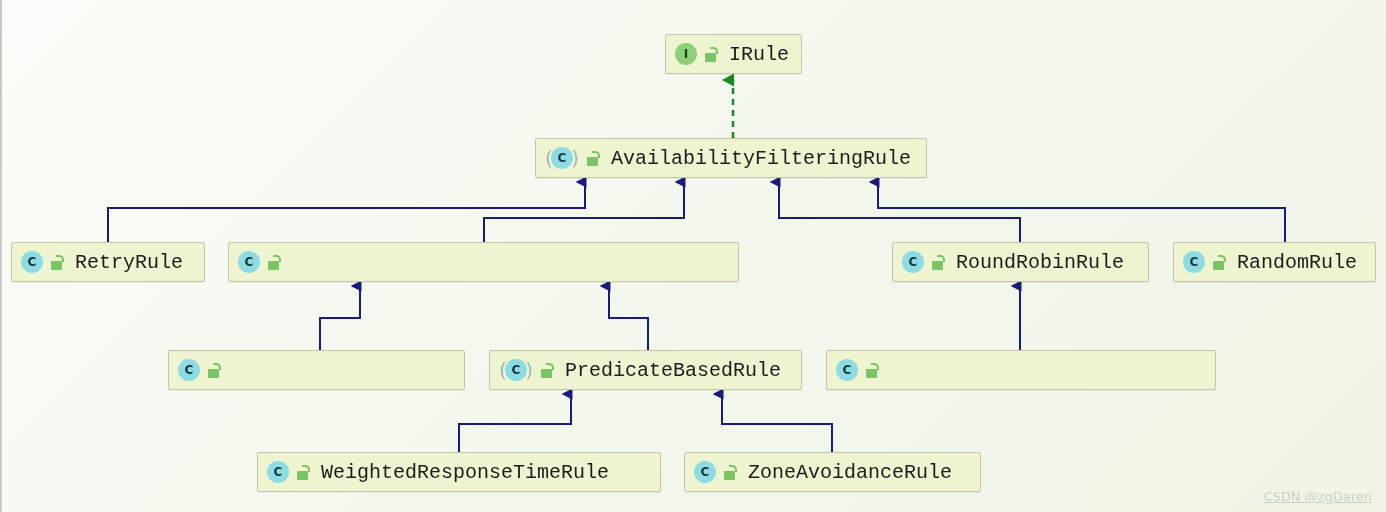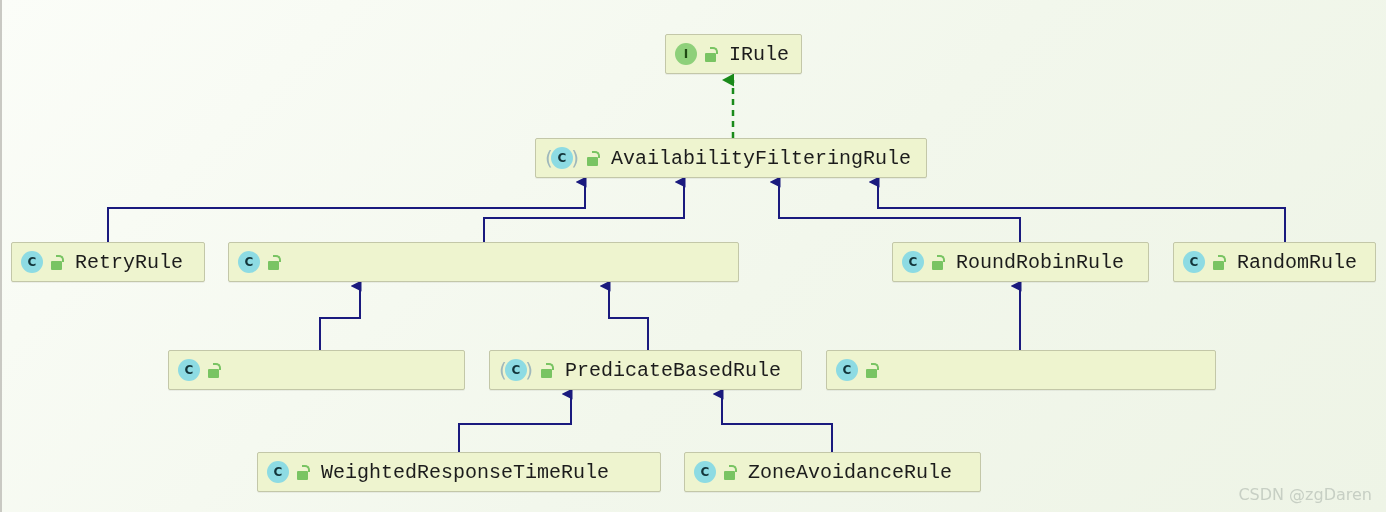--- a/index.html
+++ b/index.html
@@ -131,23 +131,24 @@
     color: #1c1c1c;
     white-space: nowrap;
     letter-spacing: 0px;
   }
 
   .watermark {
     position: absolute;
     right: 14px;
     bottom: 8px;
     font-family: "DejaVu Sans", sans-serif;
-    font-size: 16px;
+    font-size: 13px;
     color: #c7cfc4;
     user-select: none;
+    text-decoration: underline;
   }
 </style>
 </head>
 <body>
 
 <div id="diagram">
 
   <svg class="edges" viewBox="0 0 1386 512" xmlns="http://www.w3.org/2000/svg">
     <defs>
       <marker id="arrow-navy" markerWidth="11" markerHeight="11" refX="5.5" refY="9.5" orient="auto" markerUnits="userSpaceOnUse">

